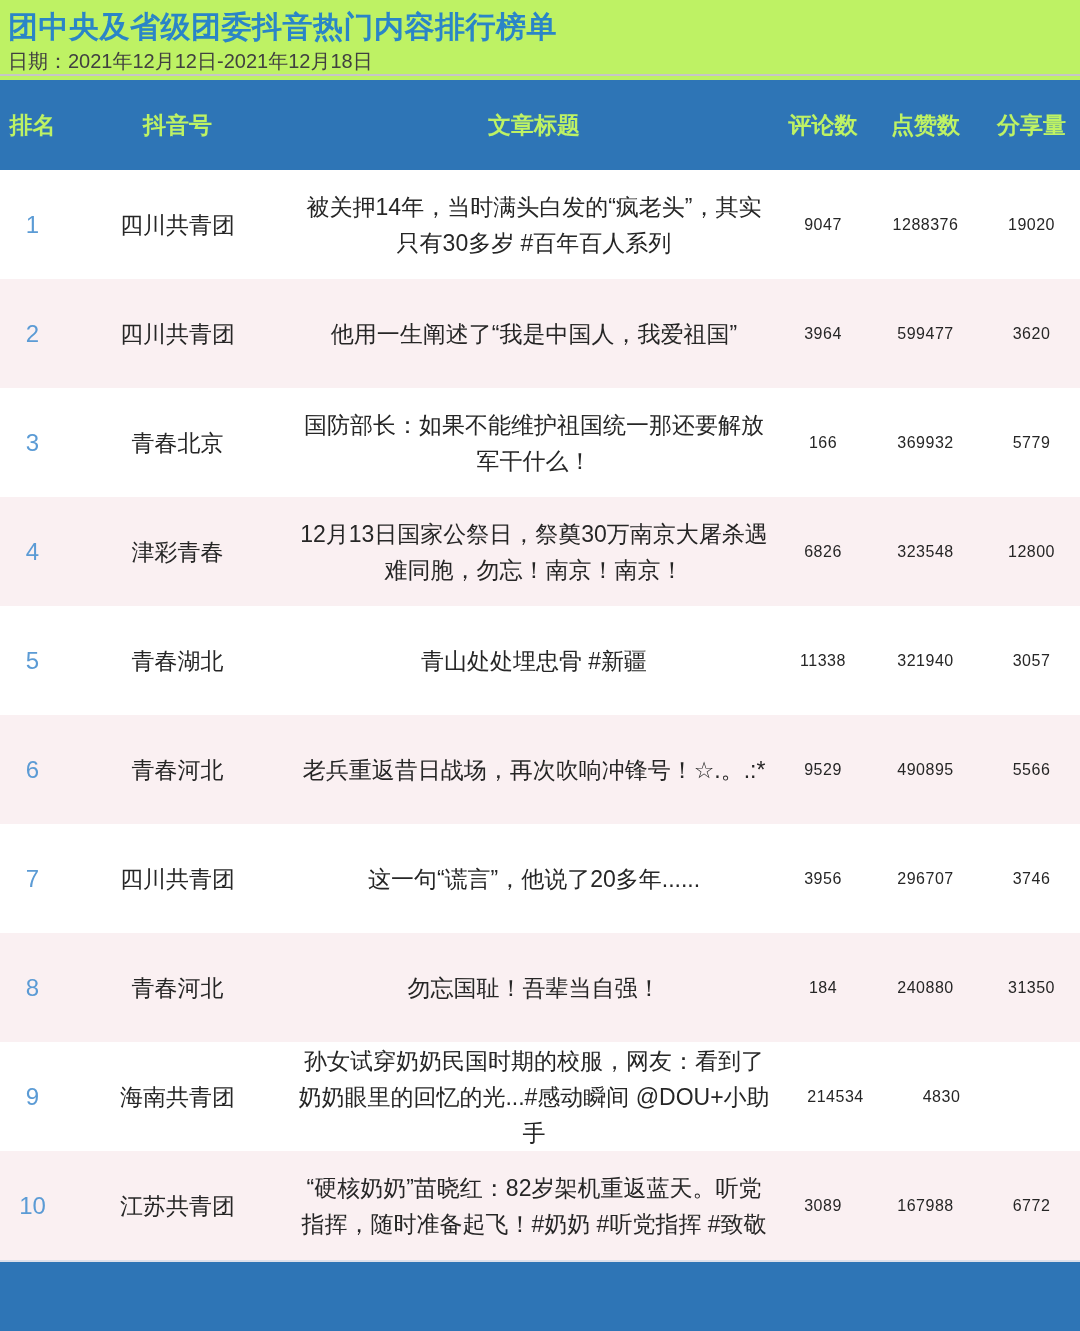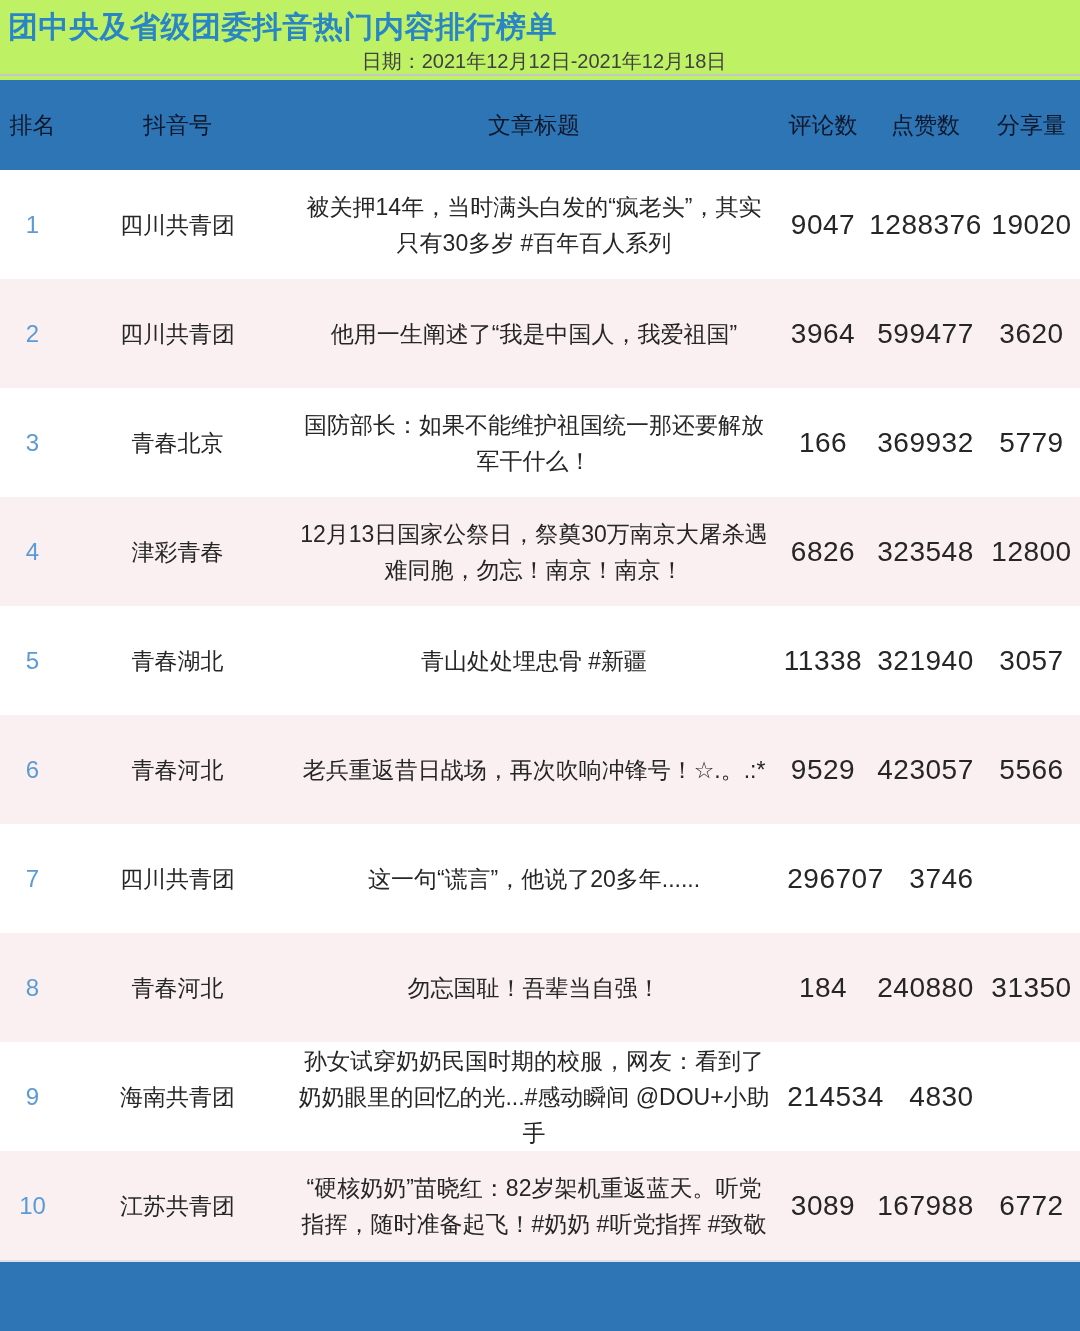--- a/index.html
+++ b/index.html
@@ -27,32 +27,31 @@
   .doc-title{
     margin:8px 0 0 8px;
     font-size:30px;line-height:38px;font-weight:bold;
     color:var(--title-blue);
     letter-spacing:0.5px;
   }
   .doc-date{
     margin:2px 0 0 8px;
     font-size:20px;line-height:26px;
     color:var(--date-gray);
-    text-align:center;
   }
   .top-rule{
     position:absolute;left:0;right:0;bottom:4px;
     height:2px;background:var(--rule-gray);
   }
   
   .thead{
     height:90px;flex:none;
     background:var(--accent);
     display:flex;align-items:center;
-    color:#0f172a;font-weight:normal;font-size:23px;
+    color:#bef264;font-weight:bold;font-size:23px;
   }
   .row{
     height:109px;flex:none;
     display:flex;align-items:center;
     background:#fff;
     font-size:23px;
   }
   .row.alt{background:var(--row-pink);}
   .cell{
     flex:none;
@@ -61,21 +60,21 @@
     height:100%;
     line-height:36px;
   }
   .c-rank{width:65px;}
   .c-account{width:225px;}
   .c-title{width:488px;padding:8px 6px;}
   .c-comments{width:90px;}
   .c-likes{width:115px;}
   .c-shares{width:97px;}
   .row .c-rank{color:var(--rank-blue);font-size:24px;}
-  .row .c-comments,.row .c-likes,.row .c-shares{font-size:28px;letter-spacing:0.5px;}
+  .row .c-comments,.row .c-likes,.row .c-shares{font-size:16px;letter-spacing:0.5px;}
   
   .footer{
     flex:1;
     background:var(--accent);
     border-top:2px solid #dde0ea;
   }
 </style>
 </head>
 <body>
 
@@ -137,28 +136,29 @@
   <div class="cell c-comments">11338</div>
   <div class="cell c-likes">321940</div>
   <div class="cell c-shares">3057</div>
 </div>
 
 <div class="row alt">
   <div class="cell c-rank">6</div>
   <div class="cell c-account">青春河北</div>
   <div class="cell c-title">老兵重返昔日战场，再次吹响冲锋号！☆.。.:*</div>
   <div class="cell c-comments">9529</div>
-  <div class="cell c-likes">423057</div>
+  <div class="cell c-likes">490895</div>
   <div class="cell c-shares">5566</div>
 </div>
 
 <div class="row">
   <div class="cell c-rank">7</div>
   <div class="cell c-account">四川共青团</div>
   <div class="cell c-title">这一句“谎言”，他说了20多年......</div>
+  <div class="cell c-comments">3956</div>
   <div class="cell c-likes">296707</div>
   <div class="cell c-shares">3746</div>
 </div>
 
 <div class="row alt">
   <div class="cell c-rank">8</div>
   <div class="cell c-account">青春河北</div>
   <div class="cell c-title">勿忘国耻！吾辈当自强！</div>
   <div class="cell c-comments">184</div>
   <div class="cell c-likes">240880</div>

